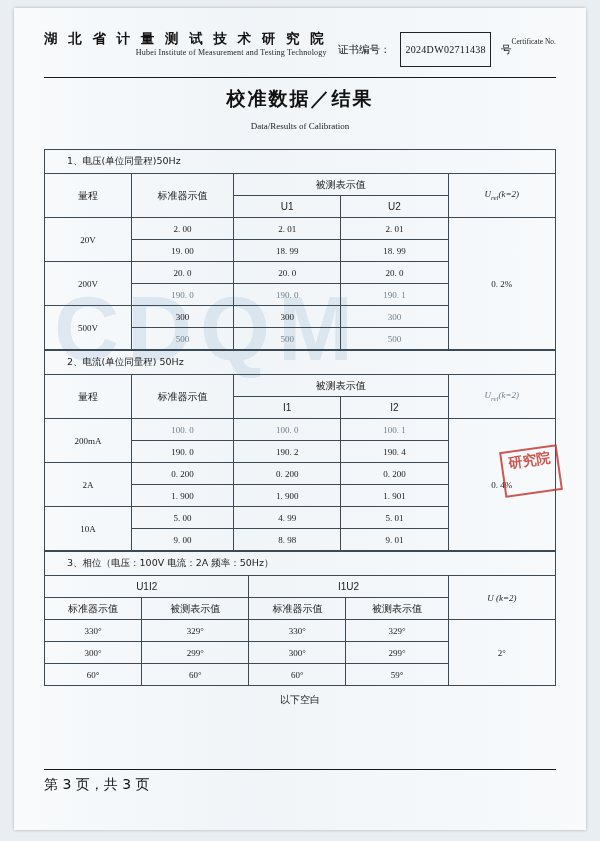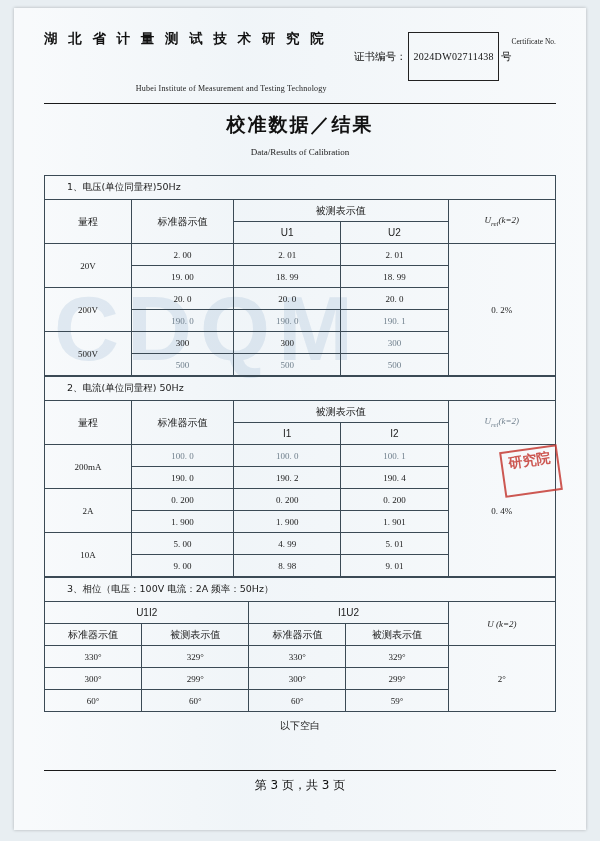--- a/index.html
+++ b/index.html
@@ -68,21 +68,20 @@
   
   .header {
     display: flex;
     align-items: flex-start;
     justify-content: space-between;
     padding: 6px 8px 8px 8px;
   }
   .org {
     display: flex;
     flex-direction: column;
-    gap: 36px;
   }
   .org-cn {
     font-size: 13.5px;
     font-weight: bold;
     letter-spacing: 3px;
     color: #111;
     font-family: "DejaVu Sans", sans-serif;
   }
   .org-en {
     font-size: 8px;
@@ -100,22 +99,22 @@
   }
   .cert-line {
     display: flex;
     align-items: baseline;
     font-size: 10.5px;
     color: #111;
     font-family: "DejaVu Sans", sans-serif;
   }
   .cert-num {
     border: 1px solid #222;
-    padding: 18px 4px;
-    margin: 0 2px;
+    padding: 11px 4px;
+    margin: 0 10px;
     font-size: 10px;
     font-family: "Liberation Serif", serif;
     letter-spacing: 0.3px;
   }
   .cert-en {
     font-size: 7.5px;
     margin-top: 5px;
     color: #222;
     font-family: "Liberation Serif", serif;
   }
@@ -219,22 +218,21 @@
   .footer {
     position: absolute;
     left: 30px;
     right: 30px;
     bottom: 36px;
   }
   .footer-rule {
     border-bottom: 1.2px solid #1a1a1a;
   }
   .footer-text {
-    text-align: center;
-    font-size: 12px;
+    font-size: 14px;
     margin-top: 6px;
     font-family: "DejaVu Sans", sans-serif;
     color: #111;
   }
 </style>
 </head>
 <body>
 
 <div class="page">
   <div class="watermark">CDQM</div>

